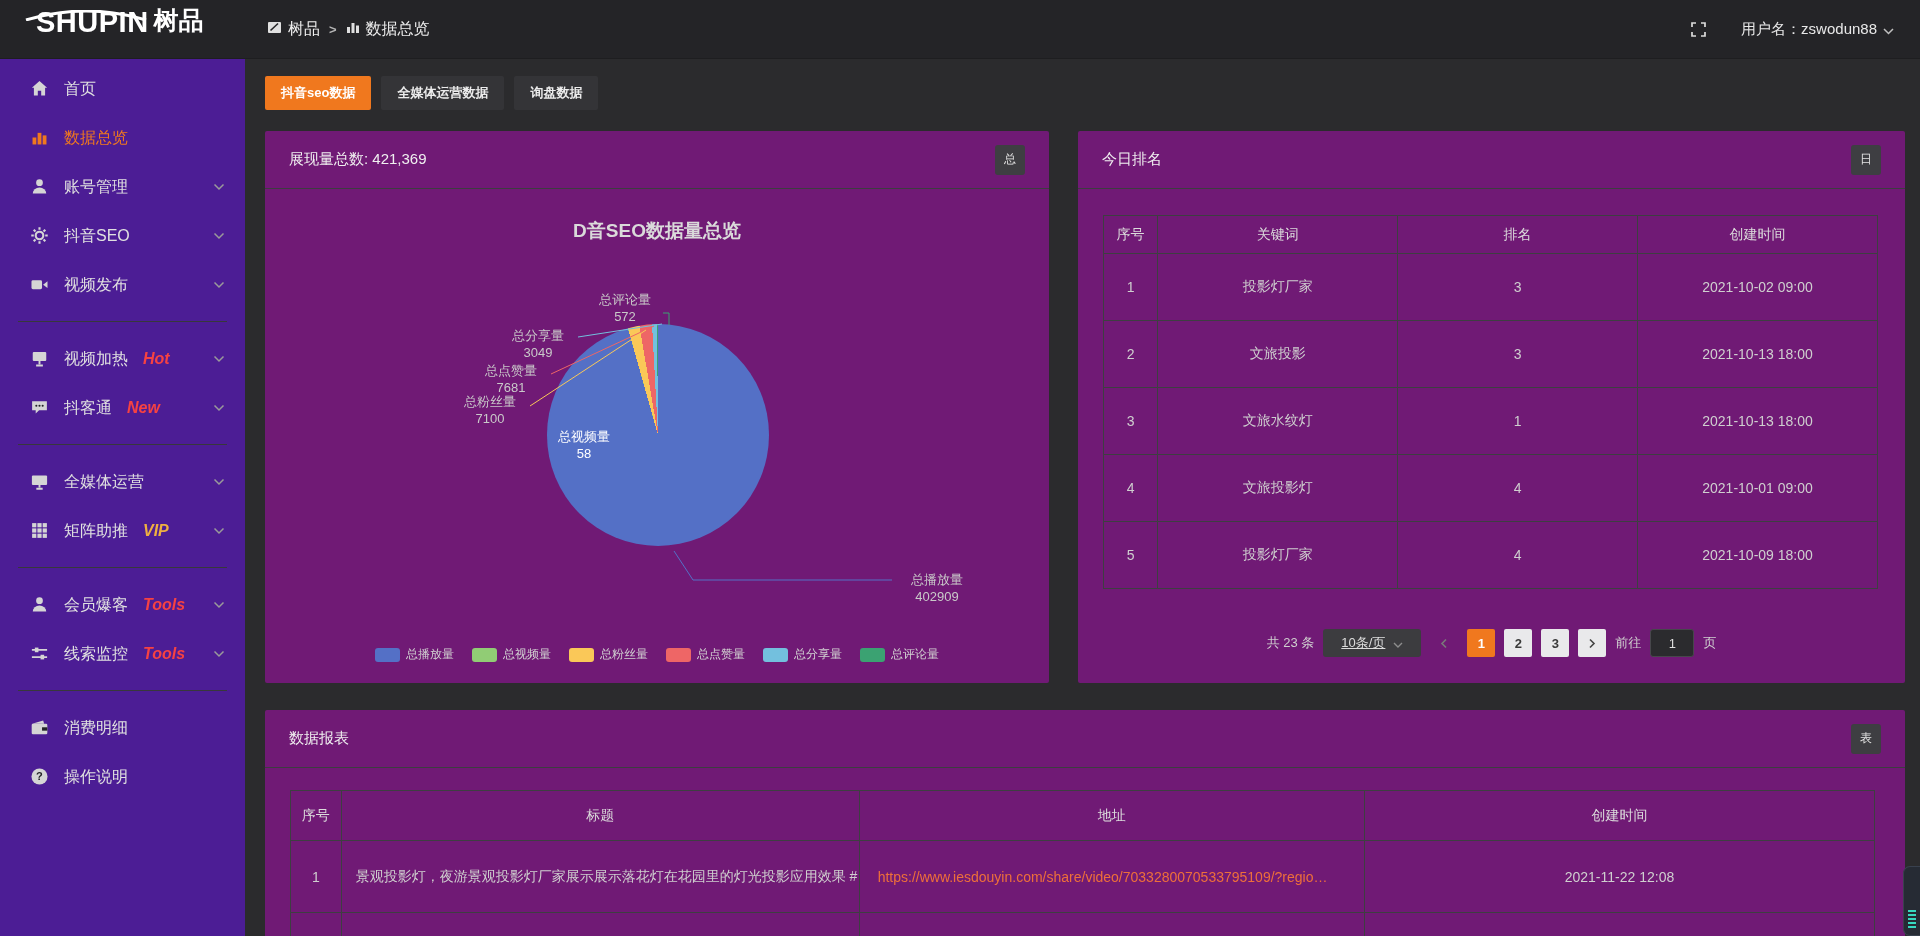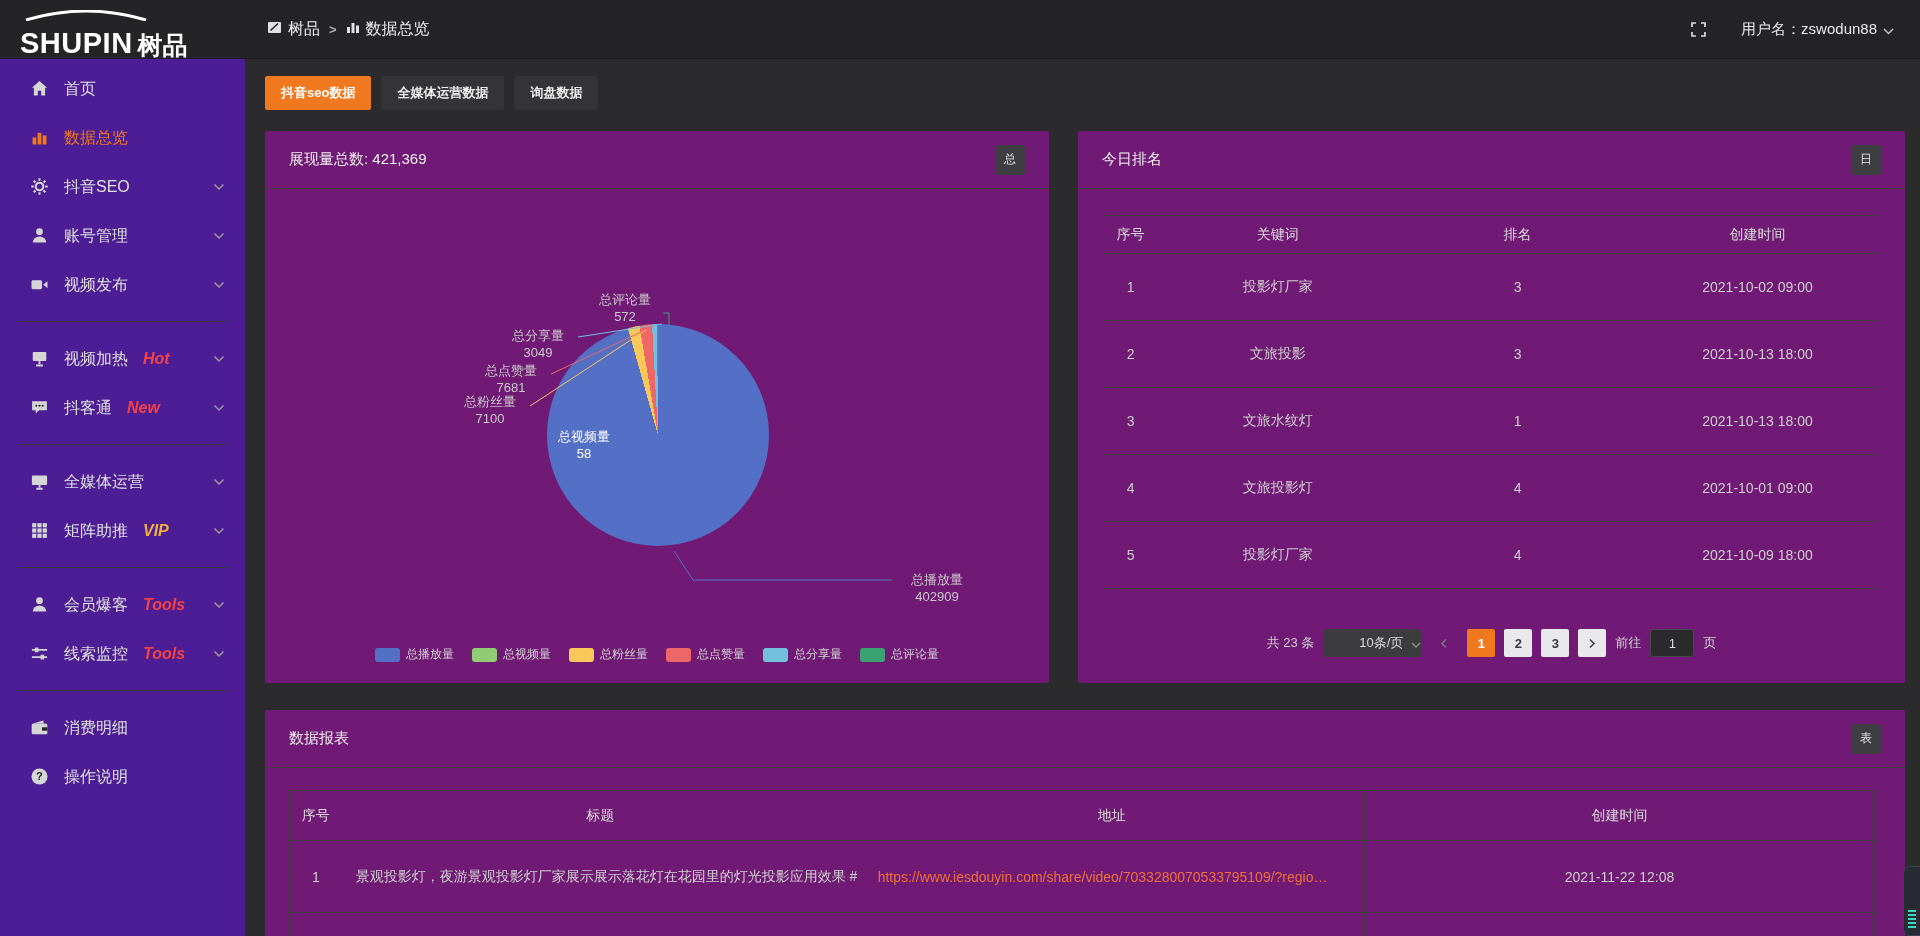--- a/index.html
+++ b/index.html
@@ -3,21 +3,21 @@
 <meta charset="utf-8">
 <style>
   * { box-sizing: border-box; }
   html,body { margin:0; padding:0; background:#141414; }
   .app { position:relative; width:1920px; height:936px; overflow:hidden; background:#2b2b2d;
          color:#ddd; font-family:"Liberation Sans","DejaVu Sans",sans-serif; }
 
   
   .topbar { position:absolute; top:0; left:0; width:100%; height:59px; background:#242427;
             display:flex; align-items:center; z-index:10; border-bottom:1px solid #1e1e20; }
-  .logo { width:245px; height:100%; display:flex; align-items:flex-end; padding-left:20px; position:relative; flex:none; }
+  .logo { width:245px; height:100%; display:flex; align-items:flex-start; padding-left:36px; position:relative; flex:none; }
   .logo-arc { position:absolute; left:22px; top:7px; }
   .logo-en { font-size:29px; font-weight:900; color:#fff; letter-spacing:.5px; line-height:1; margin-top:8px; }
   .logo-cn { font-size:25px; font-weight:700; color:#fff; margin-left:5px; line-height:1; margin-top:8px; }
   .crumb { display:flex; align-items:center; gap:9px; font-size:16px; color:#ededed; margin-left:22px; }
   .crumb-item { display:flex; align-items:center; gap:6px; cursor:pointer; }
   .crumb-sep { color:#b5b5b5; font-size:13px; font-weight:bold; }
   .topbar-right { margin-left:auto; display:flex; align-items:center; gap:34px; padding-right:26px;
                   font-size:15px; color:#e8e8e8; }
   .user-chip { display:flex; align-items:center; gap:6px; cursor:pointer; }
   .fs-btn { display:flex; cursor:pointer; }
@@ -78,21 +78,21 @@
   .report-table th { height:50px; font-size:14px; color:#dcdcdc; }
   .report-table td { height:72px; font-size:14px; color:#cfcfcf; }
   td.cell-title { text-align:left; padding:0 14px; white-space:nowrap; }
   td.cell-link  { text-align:left; padding:0 18px; white-space:nowrap; }
   .link { color:var(--link,#ee6f3a); text-decoration:none; cursor:pointer; }
 
   
   .pager { position:absolute; left:0; bottom:26px; width:100%; display:flex; align-items:center;
            justify-content:center; gap:9px; font-size:13px; color:#cfcfcf; }
   .size-select { width:98px; height:28px; background:#3c3c3f; border-radius:3px; display:flex; align-items:center;
-                 justify-content:flex-end; gap:8px; font-size:13px; color:#ddd; cursor:pointer; }
+                 justify-content:center; gap:8px; font-size:13px; color:#ddd; cursor:pointer;text-decoration:underline; }
   .pg { width:28px; height:28px; border:none; border-radius:2px; font-size:13px; display:flex; align-items:center;
         justify-content:center; cursor:pointer; font-family:inherit; font-weight:bold; }
   .pg.ghost { background:transparent; color:#7a7a7a; }
   .pg.num { background:#e9e9eb; color:#3a3a3a; }
   .pg.num.active { background:var(--accent,#f0781e); color:#fff; }
   .pg.nav { background:#e9e9eb; color:#444; }
   .goto-input { width:44px; height:28px; background:#2b2b2e; border:1px solid #47474b; border-radius:3px;
                 color:#ddd; font-size:13px; text-align:center; font-family:inherit; }
 
   
@@ -176,41 +176,41 @@
             <rect x="2.4" y="9" width="3.6" height="6.6" fill="#f0781e"></rect>
             <rect x="7.2" y="4.6" width="3.6" height="11" fill="#f0781e"></rect>
             <rect x="12" y="7" width="3.6" height="8.6" fill="#f0781e"></rect>
           </svg>
       </span>
       <span class="mi-label">数据总览</span>
     </div>
 
     <div class="mi">
       <span class="mi-icon">
+        <svg width="19" height="19" viewBox="0 0 18 18">
+            <circle cx="9" cy="5.4" r="3.2" fill="#d5d5d5"></circle>
+            <path d="M2.6 15.6 a6.4 5.6 0 0 1 12.8 0 Z" fill="#d5d5d5"></path>
+          </svg>
+      </span>
+      <span class="mi-label">账号管理</span>
+      <span class="mi-chev">
+          <svg width="12" height="8" viewBox="0 0 12 8">
+            <path d="M1.5 1.5 L6 6 L10.5 1.5" fill="none" stroke="#9a9a9a" stroke-width="1.5"></path>
+          </svg>
+        </span>
+    </div>
+
+    <div class="mi">
+      <span class="mi-icon">
         <svg width="19" height="19" viewBox="0 0 18 18" stroke="#d5d5d5" fill="none" stroke-width="2">
             <circle cx="9" cy="9" r="3.6"></circle>
             <path d="M9 1.2 V3.6 M9 14.4 V16.8 M1.2 9 H3.6 M14.4 9 H16.8 M3.5 3.5 L5.2 5.2 M12.8 12.8 L14.5 14.5 M14.5 3.5 L12.8 5.2 M5.2 12.8 L3.5 14.5"></path>
           </svg>
       </span>
       <span class="mi-label">抖音SEO</span>
-      <span class="mi-chev">
-          <svg width="12" height="8" viewBox="0 0 12 8">
-            <path d="M1.5 1.5 L6 6 L10.5 1.5" fill="none" stroke="#9a9a9a" stroke-width="1.5"></path>
-          </svg>
-        </span>
-    </div>
-
-    <div class="mi">
-      <span class="mi-icon">
-        <svg width="19" height="19" viewBox="0 0 18 18">
-            <circle cx="9" cy="5.4" r="3.2" fill="#d5d5d5"></circle>
-            <path d="M2.6 15.6 a6.4 5.6 0 0 1 12.8 0 Z" fill="#d5d5d5"></path>
-          </svg>
-      </span>
-      <span class="mi-label">账号管理</span>
       <span class="mi-chev">
           <svg width="12" height="8" viewBox="0 0 12 8">
             <path d="M1.5 1.5 L6 6 L10.5 1.5" fill="none" stroke="#9a9a9a" stroke-width="1.5"></path>
           </svg>
         </span>
     </div>
 
     <div class="mi">
       <span class="mi-icon">
         <svg width="19" height="19" viewBox="0 0 18 18">
@@ -368,20 +368,21 @@
       <button class="tab">全媒体运营数据</button>
       <button class="tab">询盘数据</button>
     </div>
 
     <div class="card" id="card-pie">
       <div class="card-head">
         <span>展现量总数: 421,369</span>
         <button class="corner-btn">总</button>
       </div>
 
+      <div class="chart-title">D音SEO数据量总览</div>
 
       <div class="pie" style="background: conic-gradient(rgb(84, 112, 198) 0deg, rgb(84, 112, 198) 344.229deg, rgb(145, 204, 117) 344.229deg, rgb(145, 204, 117) 344.278deg, rgb(250, 200, 88) 344.278deg, rgb(250, 200, 88) 350.344deg, rgb(238, 102, 102) 350.344deg, rgb(238, 102, 102) 356.906deg, rgb(115, 192, 222) 356.906deg, rgb(115, 192, 222) 359.511deg, rgb(59, 162, 114) 359.511deg, rgb(59, 162, 114) 360deg);"></div>
 
       <svg class="pie-leaders" width="784" height="552">
         <polyline points="404,194 404,182 398,182" fill="none" stroke-width="1" stroke="#3ba272"></polyline>
         <polyline points="397,193 313,206" fill="none" stroke-width="1" stroke="#73c0de"></polyline>
         <polyline points="389,195 286,243" fill="none" stroke-width="1" stroke="#ee6666"></polyline>
         <polyline points="381,199 265,275" fill="none" stroke-width="1" stroke="#fac858"></polyline>
         <polyline points="409,420 428,449 627,449" fill="none" stroke-width="1" stroke="#5470c6"></polyline>
       </svg>

